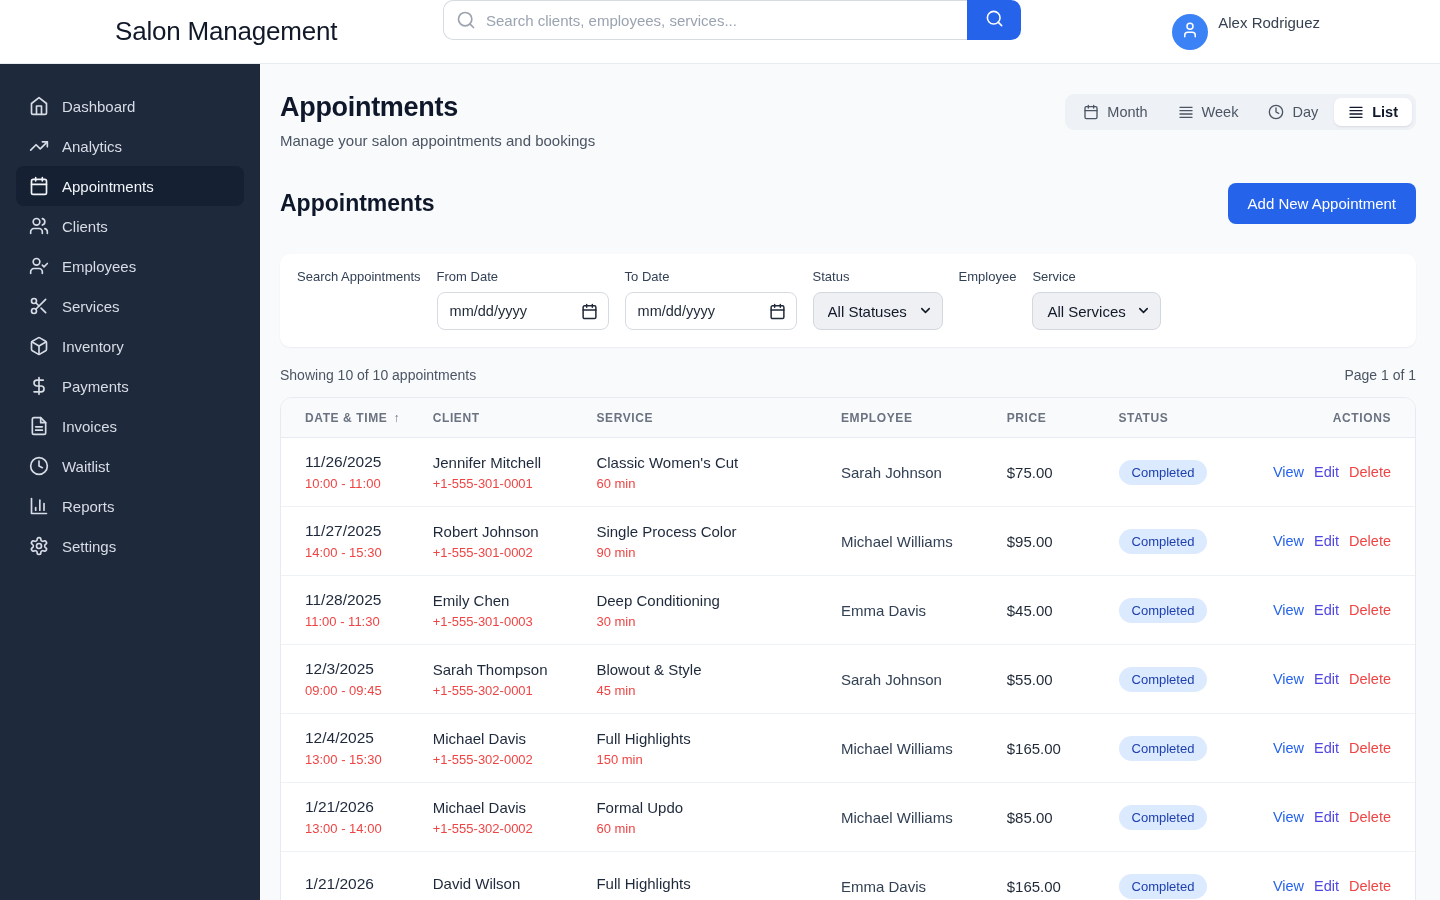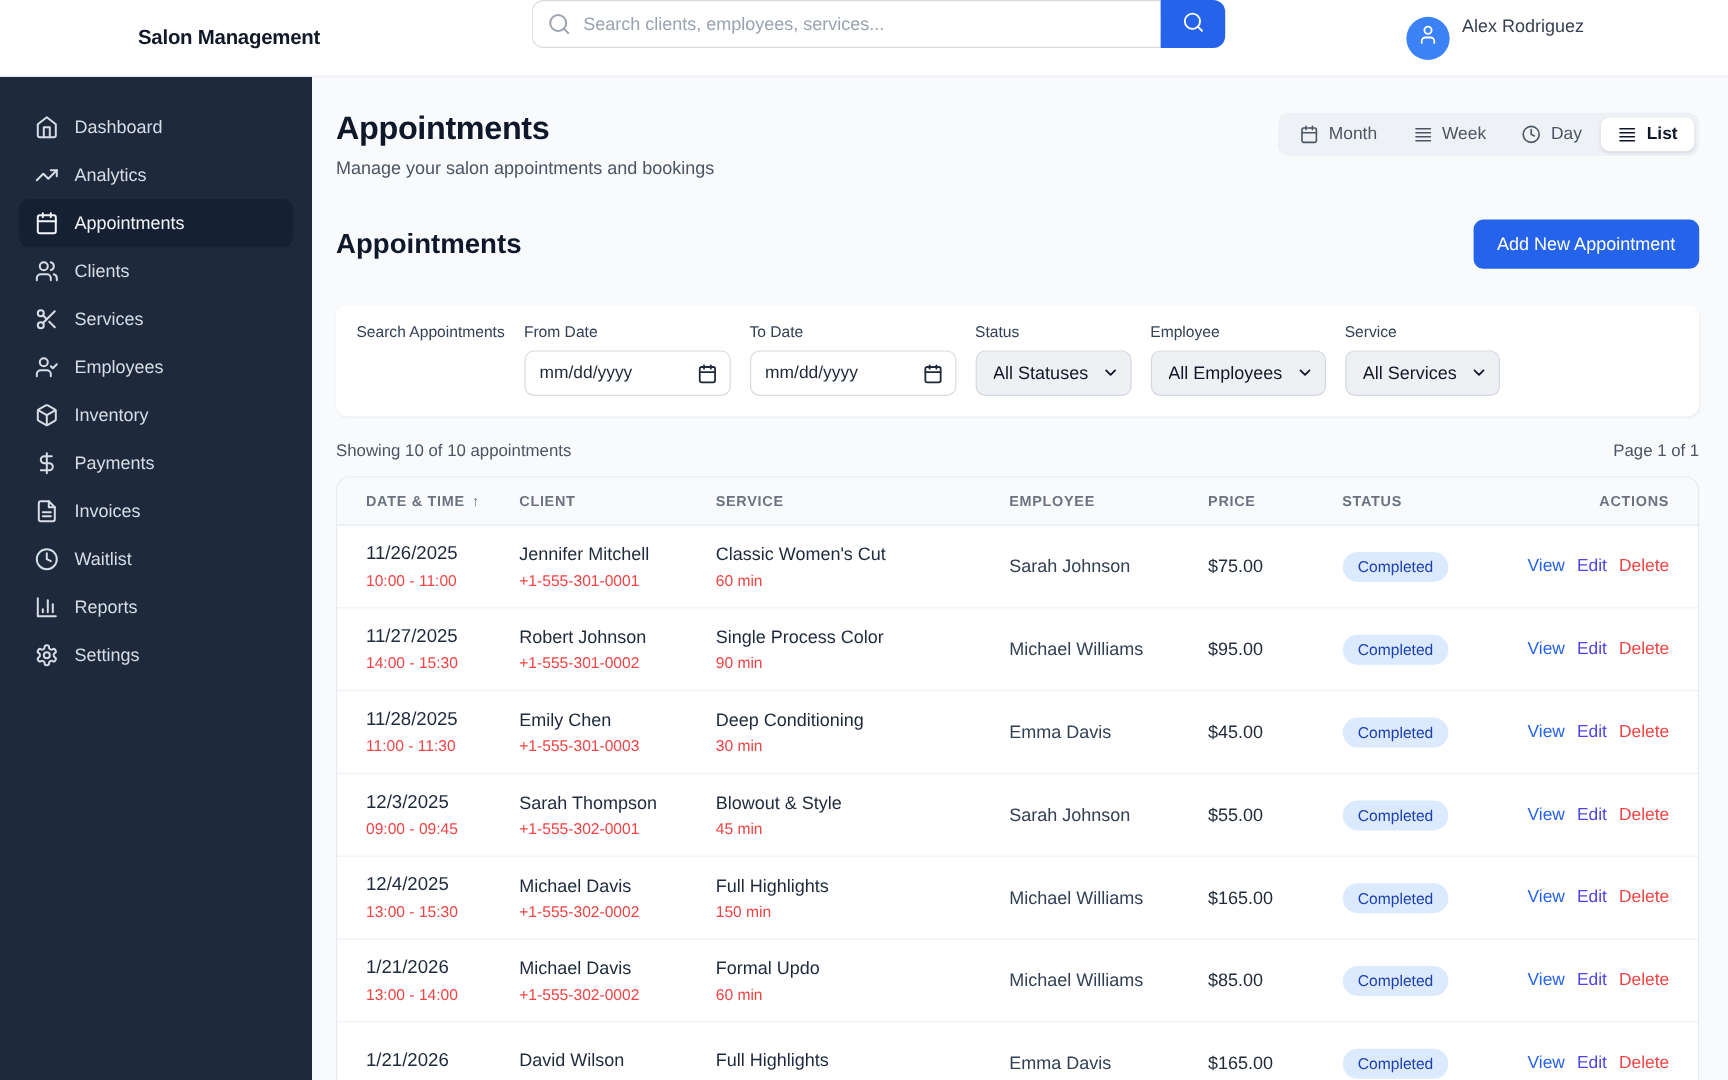--- a/index.html
+++ b/index.html
@@ -7,21 +7,21 @@
     --sidebar-active-bg:#162033; --badge-bg:#dbeafe; --badge-text:#1e40af;
     --view-link:#2563eb; --edit-link:#4f46e5; --delete-link:#ef4444; --page-bg:#f8fafc;
   }
   *{box-sizing:border-box;margin:0;padding:0;}
   html,body{width:1440px;height:900px;overflow:hidden;}
   body{font-family:"Liberation Sans","DejaVu Sans",sans-serif;background:var(--page-bg);color:#1e293b;}
 
   
   .app-header{position:relative;height:64px;background:#fff;border-bottom:1px solid #e7eaf0;
     display:flex;align-items:center;}
-  .app-title{margin-left:115px;font-size:17px;font-weight:700;color:#111827;letter-spacing:-0.2px;}
+  .app-title{margin-left:115px;font-size:26px;font-weight:400;color:#111827;letter-spacing:-0.2px;}
   .searchbar{position:absolute;left:443px;top:0;display:flex;height:40px;width:578px;}
   .search-input-wrap{position:relative;flex:1;}
   .search-input-wrap .in-icon{position:absolute;left:13px;top:10px;width:20px;height:20px;color:#9ca3af;}
   .search-input-wrap .in-icon svg{width:20px;height:20px;}
   .search-input{width:100%;height:40px;border:1px solid #d6dae1;border-right:none;border-radius:10px 0 0 10px;
     padding:0 12px 0 42px;font-size:15px;color:#111827;outline:none;font-family:inherit;background:#fff;}
   .search-input::placeholder{color:#9aa3b0;}
   .search-btn{width:54px;height:40px;background:var(--accent-blue);border:none;border-radius:0 10px 10px 0;
     display:flex;align-items:center;justify-content:center;color:#fff;cursor:pointer;}
   .search-btn svg{width:19px;height:19px;}
@@ -171,38 +171,38 @@
             <circle cx="9" cy="7" r="4"></circle>
             <path d="M22 21v-2a4 4 0 0 0-3-3.87"></path>
             <path d="M16 3.13a4 4 0 0 1 0 7.75"></path>
           </svg>
         </span>
         <span class="nav-label">Clients</span>
       </div>
       <div class="nav-item">
         <span class="nav-icon">
           <svg viewBox="0 0 24 24" fill="none" stroke="currentColor" stroke-width="2" stroke-linecap="round" stroke-linejoin="round">
+            <path d="M16 21v-2a4 4 0 0 0-4-4H6a4 4 0 0 0-4 4v2"></path>
+            <circle cx="9" cy="7" r="4"></circle>
+            <polyline points="16 11 18 13 22 9"></polyline>
+          </svg>
+        </span>
+        <span class="nav-label">Employees</span>
+      </div>
+      <div class="nav-item">
+        <span class="nav-icon">
+          <svg viewBox="0 0 24 24" fill="none" stroke="currentColor" stroke-width="2" stroke-linecap="round" stroke-linejoin="round">
             <circle cx="6" cy="6" r="3"></circle>
             <circle cx="6" cy="18" r="3"></circle>
             <path d="M20 4 8.12 15.88"></path>
             <path d="M14.47 14.48 20 20"></path>
             <path d="M8.12 8.12 12 12"></path>
           </svg>
         </span>
         <span class="nav-label">Services</span>
-      </div>
-      <div class="nav-item">
-        <span class="nav-icon">
-          <svg viewBox="0 0 24 24" fill="none" stroke="currentColor" stroke-width="2" stroke-linecap="round" stroke-linejoin="round">
-            <path d="M16 21v-2a4 4 0 0 0-4-4H6a4 4 0 0 0-4 4v2"></path>
-            <circle cx="9" cy="7" r="4"></circle>
-            <polyline points="16 11 18 13 22 9"></polyline>
-          </svg>
-        </span>
-        <span class="nav-label">Employees</span>
       </div>
       <div class="nav-item">
         <span class="nav-icon">
           <svg viewBox="0 0 24 24" fill="none" stroke="currentColor" stroke-width="2" stroke-linecap="round" stroke-linejoin="round">
             <path d="M21 16V8a2 2 0 0 0-1-1.73l-7-4a2 2 0 0 0-2 0l-7 4A2 2 0 0 0 3 8v8a2 2 0 0 0 1 1.73l7 4a2 2 0 0 0 2 0l7-4A2 2 0 0 0 21 16z"></path>
             <polyline points="3.27 6.96 12 12.01 20.73 6.96"></polyline>
             <line x1="12" y1="22.08" x2="12" y2="12"></line>
           </svg>
         </span>
         <span class="nav-label">Inventory</span>
@@ -347,28 +347,20 @@
           <select class="filter-select">
             <option>All Statuses</option>
           </select>
           <span class="chev"><svg viewBox="0 0 24 24" fill="none" stroke="currentColor" stroke-width="2" stroke-linecap="round" stroke-linejoin="round">
                 <polyline points="6 9 12 15 18 9"></polyline>
               </svg></span>
         </span>
       </div>
       <div class="f-group">
         <span class="f-label">Employee</span>
-        <span class="select-wrap">
-          <select class="filter-select">
-            <option>All Employees</option>
-          </select>
-          <span class="chev"><svg viewBox="0 0 24 24" fill="none" stroke="currentColor" stroke-width="2" stroke-linecap="round" stroke-linejoin="round">
-                <polyline points="6 9 12 15 18 9"></polyline>
-              </svg></span>
-        </span>
       </div>
       <div class="f-group">
         <span class="f-label">Service</span>
         <span class="select-wrap">
           <select class="filter-select">
             <option>All Services</option>
           </select>
           <span class="chev"><svg viewBox="0 0 24 24" fill="none" stroke="currentColor" stroke-width="2" stroke-linecap="round" stroke-linejoin="round">
                 <polyline points="6 9 12 15 18 9"></polyline>
               </svg></span>

